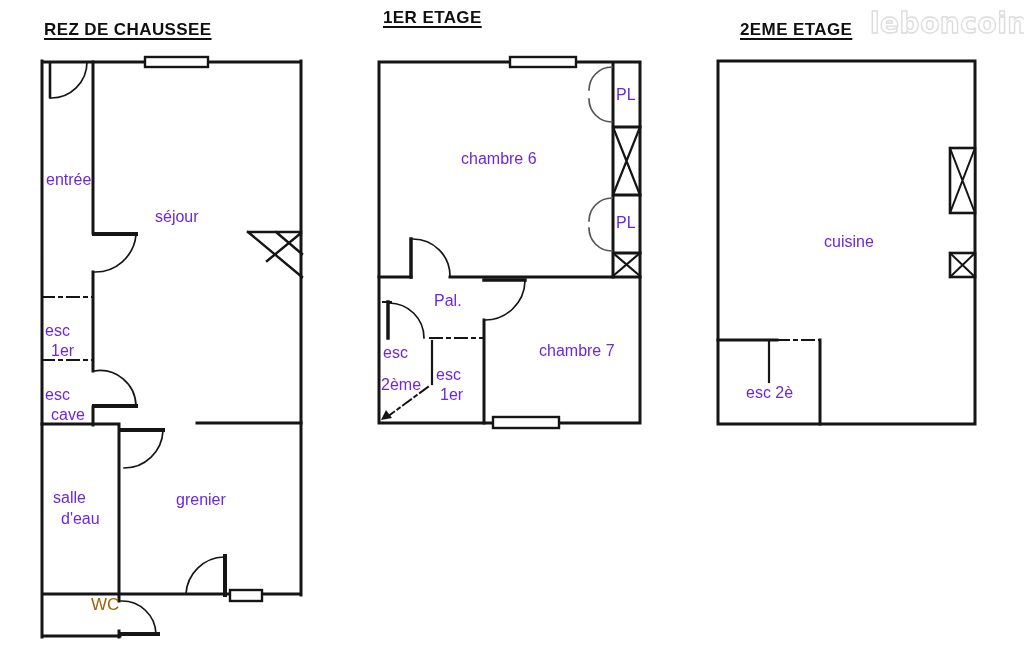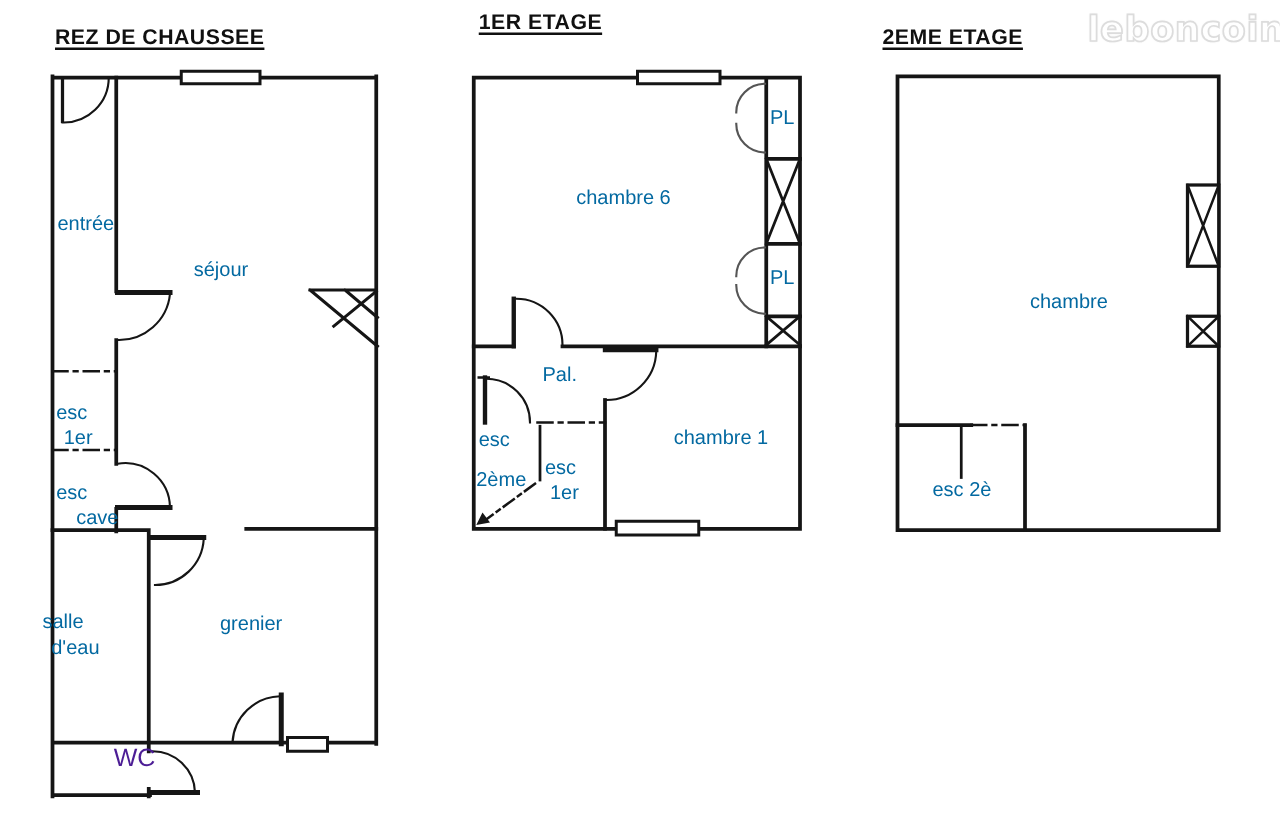--- a/index.html
+++ b/index.html
@@ -2,22 +2,22 @@
 <html><head>
 <meta charset="utf-8">
 <style>
   html,body{margin:0;padding:0;background:#fff;}
   .stage{position:relative;width:1024px;height:661px;background:#fff;overflow:hidden;
          font-family:"Liberation Sans",sans-serif;border-radius:22px;}
   .stage svg{position:absolute;left:0;top:0;}
   .title{position:absolute;font:bold 17px/1.2 "Liberation Sans",sans-serif;color:#101010;
          text-decoration:underline;text-decoration-thickness:2px;text-underline-offset:3px;
          letter-spacing:.4px;white-space:nowrap;}
-  .lbl{position:absolute;font:16px/1.1 "Liberation Sans",sans-serif;color:#0369a1;white-space:nowrap;}
-  .lbl.gray{color:#4c1d95;font-size:20px;}
+  .lbl{position:absolute;font:16px/1.1 "Liberation Sans",sans-serif;color:#6d28d9;white-space:nowrap;}
+  .lbl.gray{color:#a16207;font-size:17px;}
   .wm{position:absolute;left:870px;top:10px;font:bold 28px/1 "DejaVu Sans",sans-serif;color:#ffffff;
       -webkit-text-stroke:1.3px #dcdcdc;text-shadow:0 0 2px #e4e4e4;letter-spacing:.5px;}
 </style>
 </head>
 <body>
 
 <div class="stage">
 
   <svg width="1024" height="661" viewBox="0 0 1024 661">
 
@@ -79,41 +79,41 @@
       <path stroke-width="2" stroke-dasharray="12 5 3 5" d="M777 340 H820"></path>
       <rect x="950" y="148" width="25" height="65" fill="#fff" stroke-width="2.6"></rect>
       <path stroke-width="2" d="M950 148 L975 213 M975 148 L950 213"></path>
       <rect x="950" y="253" width="25" height="24" fill="#fff" stroke-width="2.6"></rect>
       <path stroke-width="2" d="M950 253 L975 277 M975 253 L950 277"></path>
     </g>
   </svg>
 
   <div class="title" style="left:44px;top:20px">REZ DE CHAUSSEE</div>
   <div class="title" style="left:383px;top:8px">1ER ETAGE</div>
-  <div class="title" style="left:706px;top:20px">2EME ETAGE</div>
+  <div class="title" style="left:740px;top:20px">2EME ETAGE</div>
 
   <div class="wm">leboncoin</div>
 
   <span class="lbl" style="left:46px;top:171px">entrée</span>
   <span class="lbl" style="left:155px;top:208px">séjour</span>
   <span class="lbl" style="left:45px;top:322px">esc</span>
   <span class="lbl" style="left:51px;top:342px">1er</span>
   <span class="lbl" style="left:45px;top:386px">esc</span>
-  <span class="lbl" style="left:61px;top:406px">cave</span>
-  <span class="lbl" style="left:34px;top:489px">salle</span>
-  <span class="lbl" style="left:41px;top:510px">d'eau</span>
+  <span class="lbl" style="left:51px;top:406px">cave</span>
+  <span class="lbl" style="left:53px;top:489px">salle</span>
+  <span class="lbl" style="left:61px;top:510px">d'eau</span>
   <span class="lbl" style="left:176px;top:491px">grenier</span>
   <span class="lbl gray" style="left:91px;top:596px">WC</span>
 
   <span class="lbl" style="left:461px;top:150px">chambre 6</span>
   <span class="lbl" style="left:616px;top:86px">PL</span>
   <span class="lbl" style="left:616px;top:214px">PL</span>
   <span class="lbl" style="left:434px;top:292px">Pal.</span>
   <span class="lbl" style="left:383px;top:344px">esc</span>
   <span class="lbl" style="left:381px;top:376px">2ème</span>
   <span class="lbl" style="left:436px;top:366px">esc</span>
   <span class="lbl" style="left:440px;top:386px">1er</span>
-  <span class="lbl" style="left:539px;top:342px">chambre 1</span>
+  <span class="lbl" style="left:539px;top:342px">chambre 7</span>
 
-  <span class="lbl" style="left:824px;top:233px">chambre</span>
+  <span class="lbl" style="left:824px;top:233px">cuisine</span>
   <span class="lbl" style="left:746px;top:384px">esc 2è</span>
 
 </div>
 
 </body></html>

